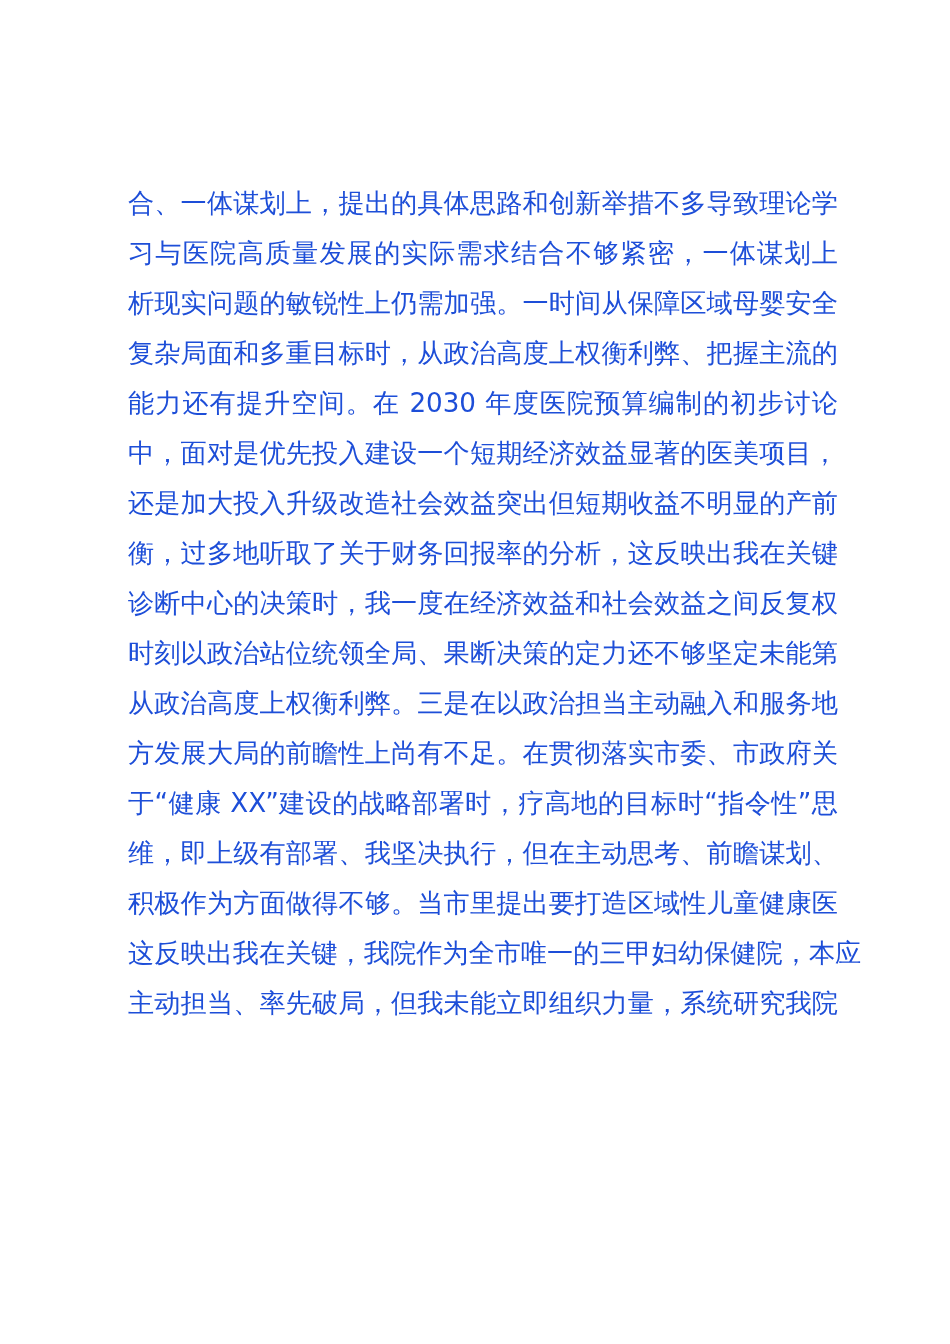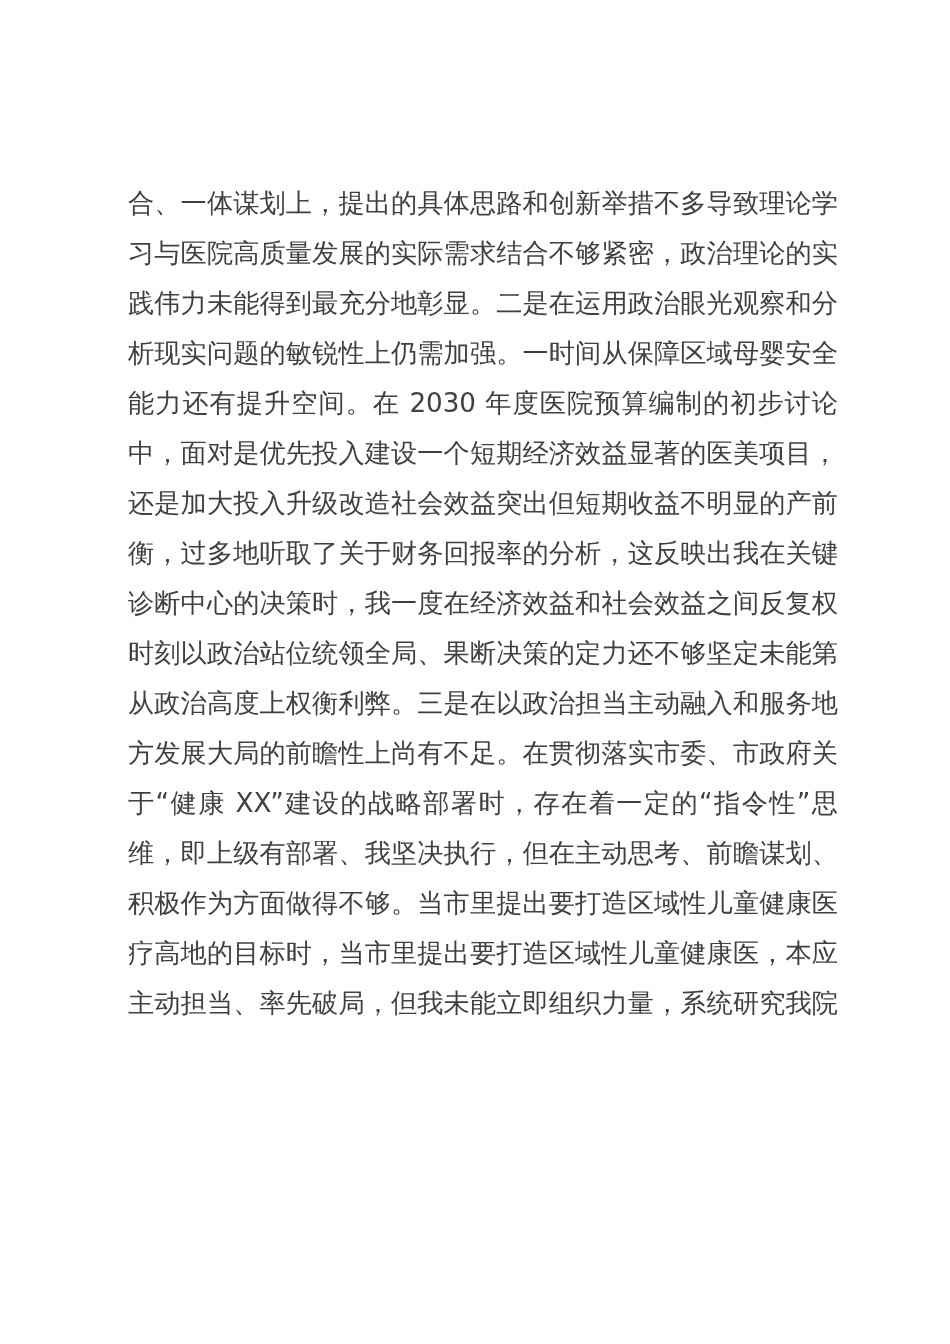--- a/index.html
+++ b/index.html
@@ -27,43 +27,43 @@
       width: 710px;
       margin: 0;
       padding: 0;
     }
     .line {
       display: block;
       height: 50px;
       line-height: 50px;
       font-family: "DejaVu Sans", sans-serif;
       font-size: 26.2px;
-      color: #404040;
+      color: #1d4ed8;
       white-space: nowrap;
       text-align: justify;
       text-align-last: justify;
       letter-spacing: 0;
     }
   </style>
 </head>
 <body>
 
 <div class="page">
   <div class="body-text">
     <span class="line">合、一体谋划上，提出的具体思路和创新举措不多导致理论学</span>
-    <span class="line">习与医院高质量发展的实际需求结合不够紧密，政治理论的实</span>
-    <span class="line">践伟力未能得到最充分地彰显。二是在运用政治眼光观察和分</span>
+    <span class="line">习与医院高质量发展的实际需求结合不够紧密，一体谋划上</span>
     <span class="line">析现实问题的敏锐性上仍需加强。一时间从保障区域母婴安全</span>
+    <span class="line">复杂局面和多重目标时，从政治高度上权衡利弊、把握主流的</span>
     <span class="line">能力还有提升空间。在 2030 年度医院预算编制的初步讨论</span>
     <span class="line">中，面对是优先投入建设一个短期经济效益显著的医美项目，</span>
     <span class="line">还是加大投入升级改造社会效益突出但短期收益不明显的产前</span>
     <span class="line">衡，过多地听取了关于财务回报率的分析，这反映出我在关键</span>
     <span class="line">诊断中心的决策时，我一度在经济效益和社会效益之间反复权</span>
     <span class="line">时刻以政治站位统领全局、果断决策的定力还不够坚定未能第</span>
     <span class="line">从政治高度上权衡利弊。三是在以政治担当主动融入和服务地</span>
     <span class="line">方发展大局的前瞻性上尚有不足。在贯彻落实市委、市政府关</span>
-    <span class="line">于“健康 XX”建设的战略部署时，存在着一定的“指令性”思</span>
+    <span class="line">于“健康 XX”建设的战略部署时，疗高地的目标时“指令性”思</span>
     <span class="line">维，即上级有部署、我坚决执行，但在主动思考、前瞻谋划、</span>
     <span class="line">积极作为方面做得不够。当市里提出要打造区域性儿童健康医</span>
-    <span class="line">疗高地的目标时，当市里提出要打造区域性儿童健康医，本应</span>
+    <span class="line">这反映出我在关键，我院作为全市唯一的三甲妇幼保健院，本应</span>
     <span class="line">主动担当、率先破局，但我未能立即组织力量，系统研究我院</span>
   </div>
 </div>
 
 </body></html>

